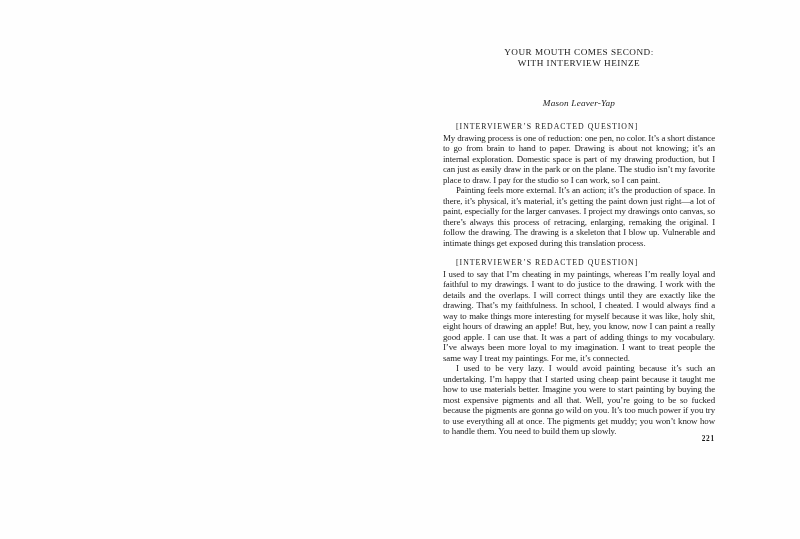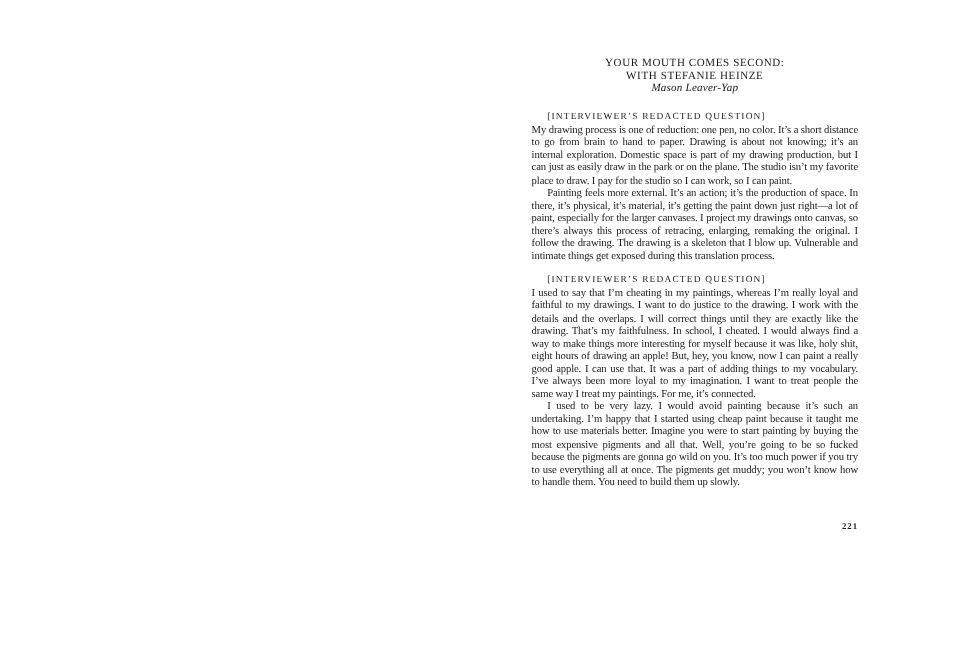--- a/index.html
+++ b/index.html
@@ -21,20 +21,21 @@
   .title-block {
     text-align: center;
     font-size: 9.2px;
     line-height: 10.7px;
     letter-spacing: 0.5px;
     color: #1a1a1a;
   }
   .byline {
     font-style: italic;
     letter-spacing: 0.2px;
+    margin-top: 30px;
   }
   .section { margin: 0; }
   .section-1 { margin-top: 13px; }
   .section-2 { margin-top: 10px; }
   .q-heading {
     font-size: 7.8px;
     letter-spacing: 1px;
     text-indent: 13px;
     line-height: 10.5px;
     color: #1a1a1a;
@@ -63,21 +64,21 @@
   }
 </style>
 </head>
 <body>
 
 <div class="canvas">
   <div class="page-column">
 
     <header class="title-block">
       <div>YOUR MOUTH COMES SECOND:</div>
-      <div>WITH STEFANIE HEINZE</div>
+      <div>WITH INTERVIEW HEINZE</div>
       <div class="byline">Mason Leaver-Yap</div>
     </header>
 
     <section class="section section-1">
       <div class="q-heading">[INTERVIEWER’S REDACTED QUESTION]</div>
       <p class="para">My drawing process is one of reduction: one pen, no color. It’s a short distance to go from brain to hand to paper. Drawing is about not knowing; it’s an internal exploration. Domestic space is part of my drawing production, but I can just as easily draw in the park or on the plane. The studio isn’t my favorite place to draw. I pay for the studio so I can work, so I can paint.</p>
       <p class="para indent">Painting feels more external. It’s an action; it’s the production of space. In there, it’s physical, it’s material, it’s getting the paint down just right—a lot of paint, especially for the larger canvases. I project my drawings onto canvas, so there’s always this process of retracing, enlarging, remaking the original. I follow the drawing. The drawing is a skeleton that I blow up. Vulnerable and intimate things get exposed during this translation process.</p>
     </section>
 
     <section class="section section-2">

